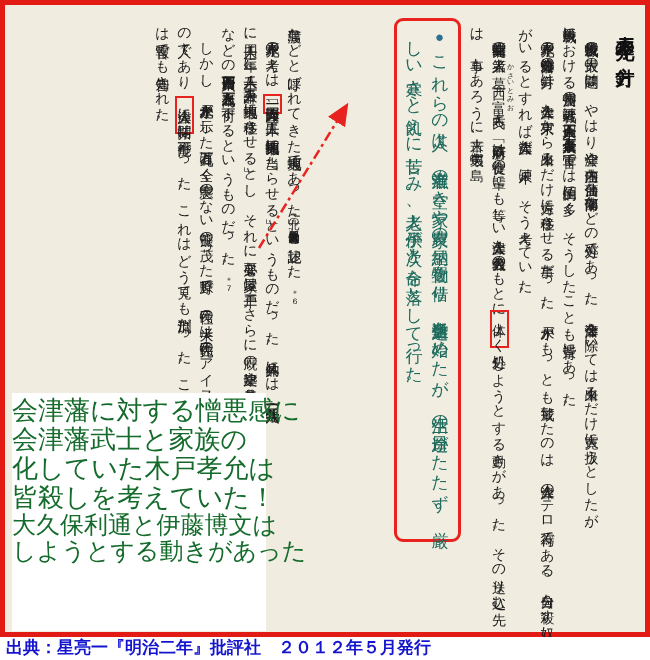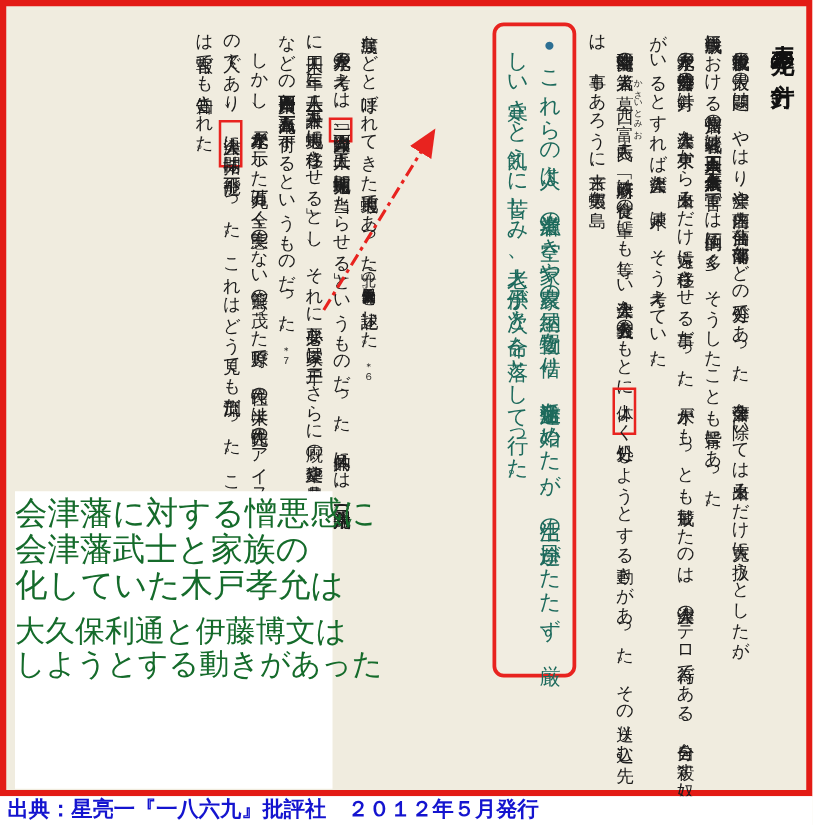--- a/index.html
+++ b/index.html
@@ -62,21 +62,21 @@
   .callout .bullet { color:#2d6f93; font-size:15px; }
 
   
   .overlay {
     position:absolute; left:7px; top:388px; width:254px; height:238px;
     background:#ffffff; z-index:3;
     font-family:"Liberation Sans","DejaVu Sans",sans-serif;
     color:#156b2b; font-weight:normal; padding-top:3px;
   }
   .overlay .block1 div { font-size:26px; line-height:29px; letter-spacing:0; white-space:nowrap; }
-  .overlay .block2 { margin-top:10px; }
+  .overlay .block2 { }
   .overlay .block2 div { font-size:24px; line-height:26px; white-space:nowrap; }
 
   
   .arrow-svg { position:absolute; left:0; top:0; width:650px; height:637px; z-index:4; pointer-events:none; }
 
   
   .caption {
     position:absolute; left:0; bottom:0; width:650px; height:23px;
     background:#ffffff; color:#1414cf; font-weight:bold; font-size:17px;
     font-family:"Liberation Sans","DejaVu Sans",sans-serif;
@@ -122,33 +122,34 @@
       <p>
         <span>　しかし、木戸孝允が示した九万石は全く実態のない熊笹の茂った原野で、住民の大半は先住民のアイヌの人々であり、</span><span class="redbox">会津人に開拓は不可能</span><span>だった。これはどう見ても流刑だった。この処分は官報でも告知された。</span>
       </p>
     </div>
 
     <div class="overlay">
       <div class="block1">
         <div>会津藩に対する憎悪感に</div>
         <div>会津藩武士と家族の</div>
         <div>化していた木戸孝允は</div>
+        <div>皆殺しを考えていた！</div>
       </div>
       <div class="block2">
         <div>大久保利通と伊藤博文は</div>
         <div>しようとする動きがあった</div>
       </div>
     </div>
 
     <svg class="arrow-svg" viewBox="0 0 650 637" xmlns="http://www.w3.org/2000/svg">
       <defs>
         <marker id="ah" markerWidth="11" markerHeight="11" refX="8" refY="5" orient="auto">
           <path d="M0,1 L9,5 L0,9 Z" fill="#e8231f"></path>
         </marker>
       </defs>
       <line x1="254" y1="243" x2="342" y2="100" stroke="#e8231f" stroke-width="2.5" stroke-dasharray="10 4 3 4" marker-end="url(#ah)"></line>
     </svg>
 
   </div>
 
-  <div class="caption">出典：星亮一『一八六九』批評社　２０１２年５月発行</div>
+  <div class="caption">出典：星亮一『明治二年』批評社　２０１２年５月発行</div>
 
 </div>
 
 </body></html>

